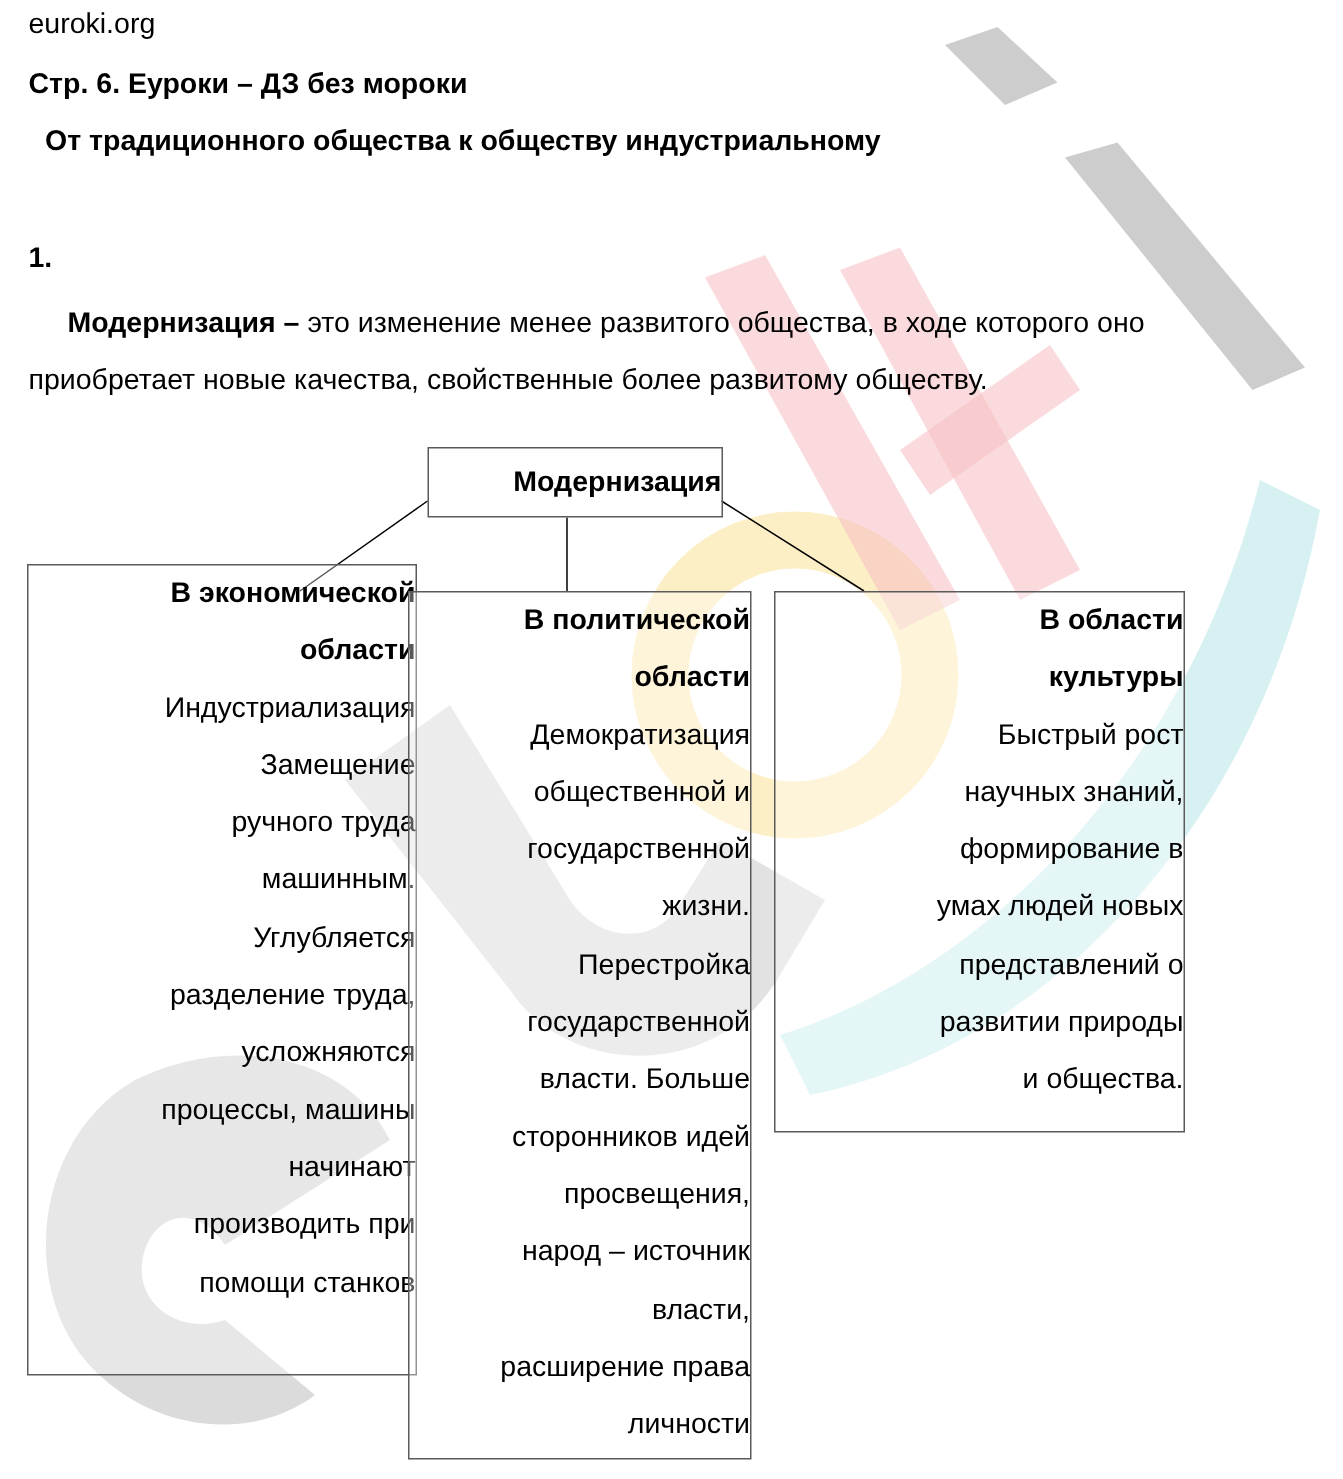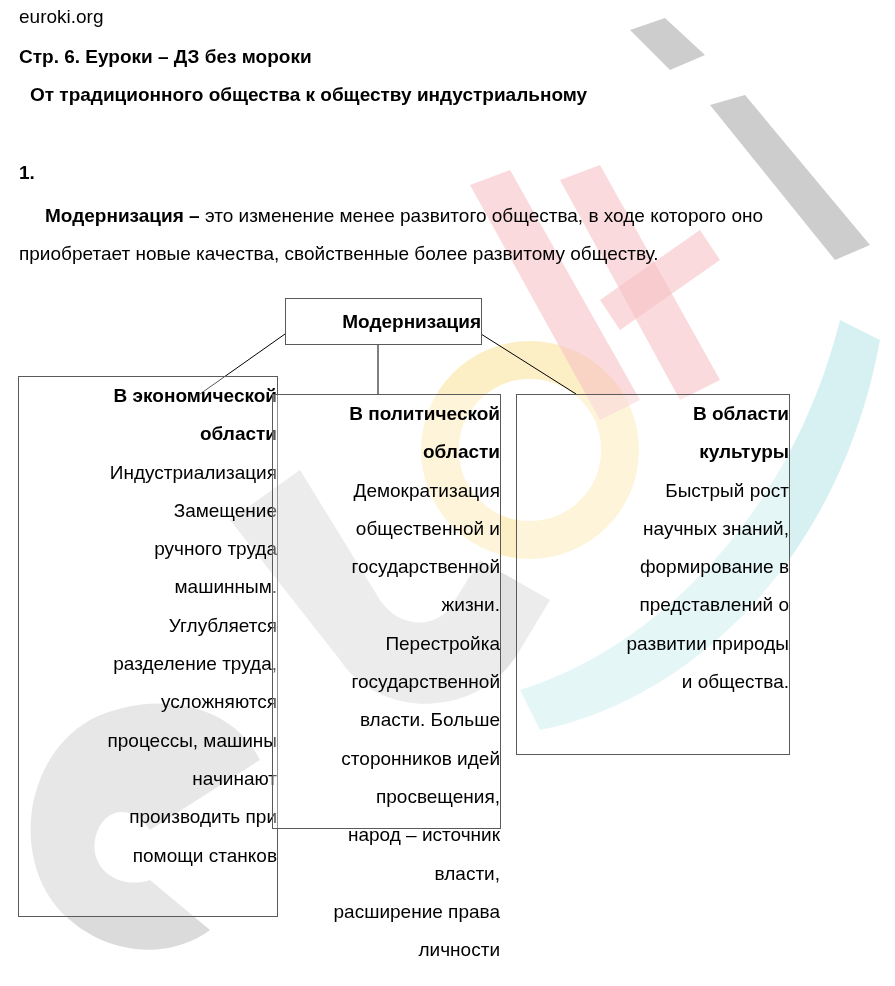--- a/index.html
+++ b/index.html
@@ -19,21 +19,21 @@
     .box {
       position: absolute; background: rgba(255,255,255,0.35);
       border: 1px solid #5a5a5a; box-sizing: border-box;
       text-align: right; font-size: 19px; line-height: 38.3px;
     }
     .root { left: 285px; top: 298px; width: 197px; height: 47px; font-weight: bold; line-height: 45px; }
     .col { padding-top: 0; }
     .col .h { font-weight: bold; }
     .col .line { display: block; white-space: nowrap; }
     .c1 { left: 18px; top: 376px; width: 260px; height: 541px; }
-    .c2 { left: 272px; top: 394px; width: 229px; height: 435px; }
+    .c2 { left: 272px; top: 394px; width: 229px; height: 579px; }
     .c3 { left: 516px; top: 394px; width: 274px; height: 361px; }
     svg.lines { position: absolute; left: 0; top: 0; }
   </style>
 </head>
 <body>
 
 <svg class="wm" width="895" height="986" viewBox="0 0 895 986">
 
   <path d="M70,920 C10,870 20,760 90,720 C150,690 230,700 260,760 L150,830 C130,800 100,810 95,840 C90,870 120,890 150,880 L210,930 C170,960 110,955 70,920 Z" fill="#cfcfcf" opacity="0.75"></path>
 
@@ -102,16 +102,17 @@
   <span class="line">расширение права</span>
   <span class="line">личности</span>
 </div>
 
 <div class="box col c3">
   <span class="line h">В области</span>
   <span class="line h">культуры</span>
   <span class="line">Быстрый рост</span>
   <span class="line">научных знаний,</span>
   <span class="line">формирование в</span>
+  <span class="line">умах людей новых</span>
   <span class="line">представлений о</span>
   <span class="line">развитии природы</span>
   <span class="line">и общества.</span>
 </div>
 
 </body></html>

